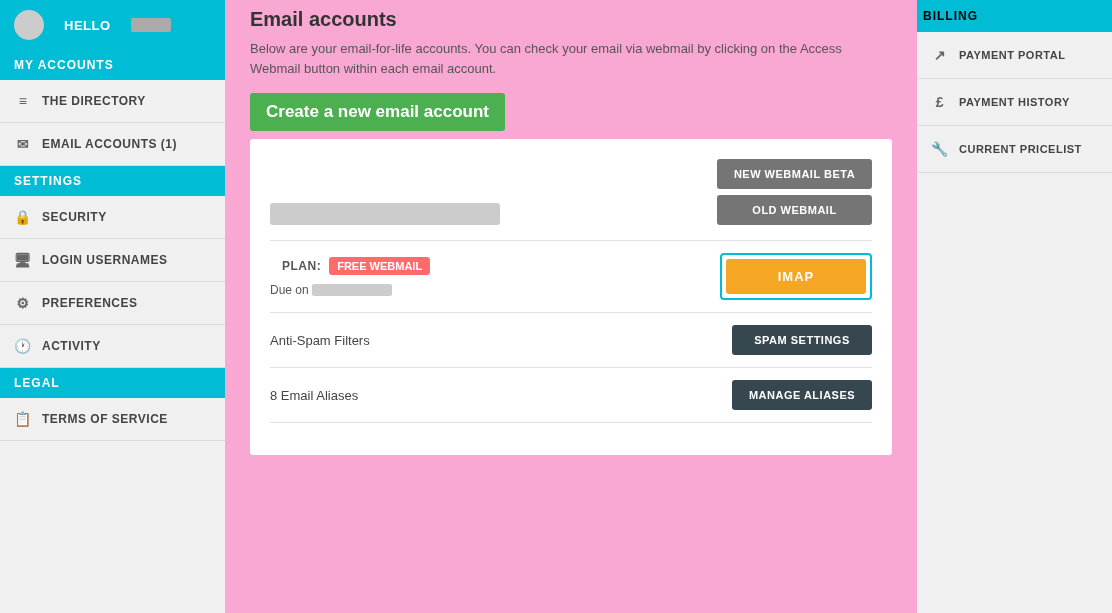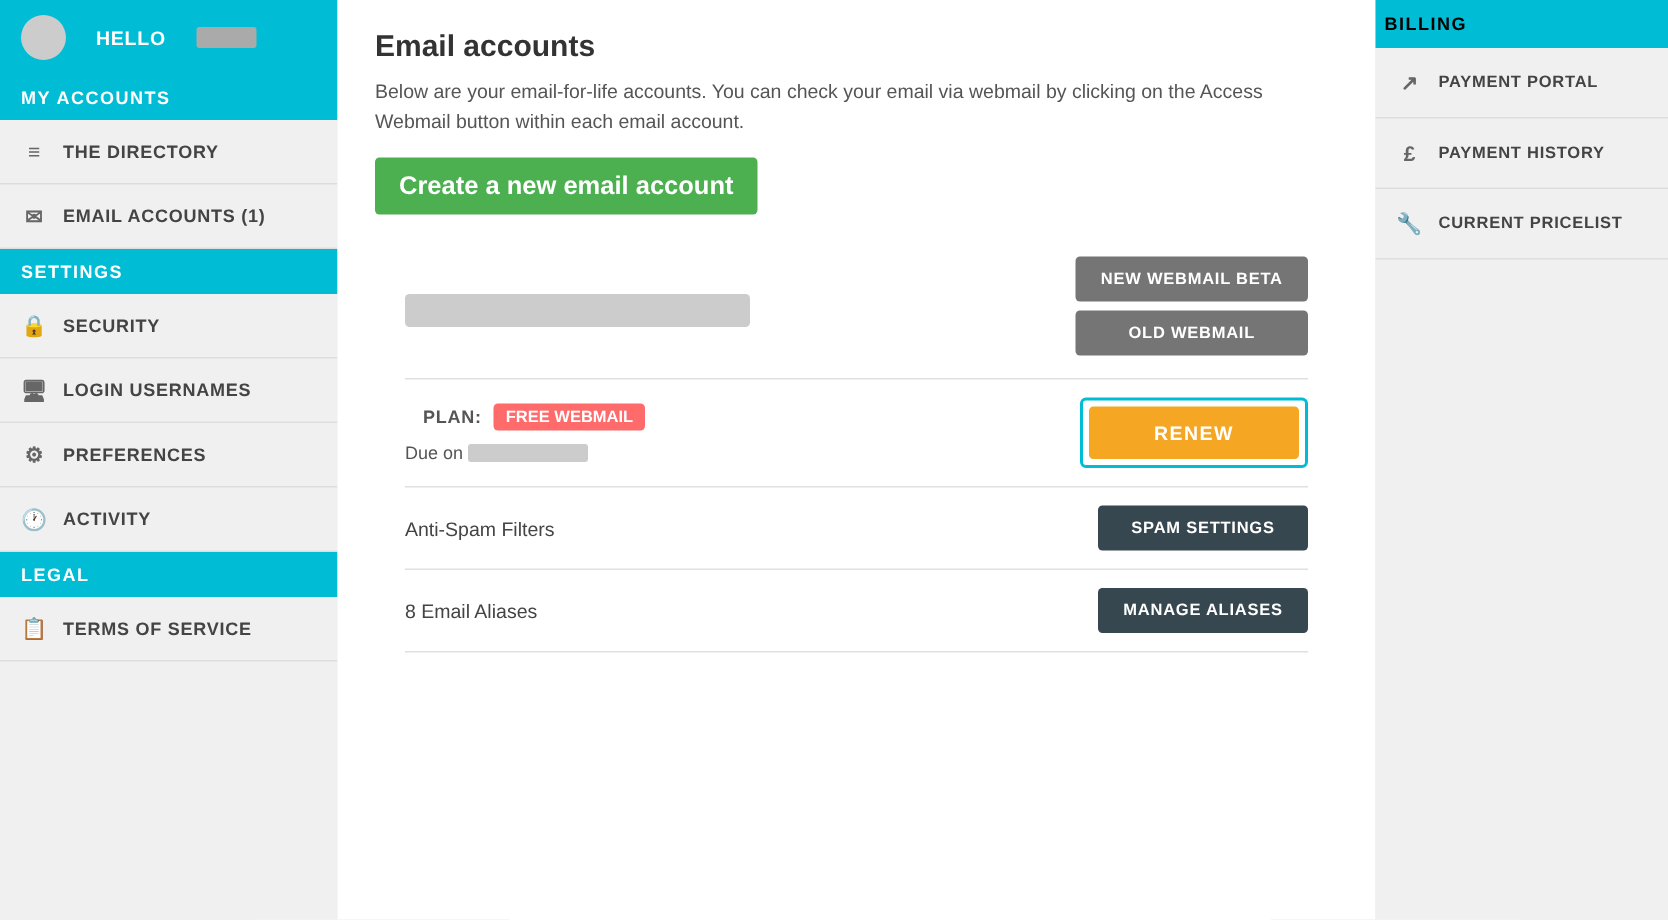--- a/index.html
+++ b/index.html
@@ -73,22 +73,22 @@
       display: flex;
       align-items: center;
       justify-content: center;
       color: #666;
       font-size: 14px;
     }
 
     
     .main-content {
       flex: 1;
-      background: #ffffff;
-      padding: 20px 25px;
+      background: #f9a8d4;
+      padding: 8px 25px;
       overflow-y: auto;
     }
 
     .page-title {
       font-size: 20px;
       font-weight: bold;
       color: #333;
       margin-bottom: 8px;
     }
 
@@ -117,21 +117,21 @@
     .email-card {
       background: white;
       border-radius: 3px;
       padding: 20px;
       max-width: 670px;
     }
 
     .email-card-top {
       display: flex;
       justify-content: space-between;
-      align-items: center;
+      align-items: flex-end;
       margin-bottom: 15px;
     }
 
     .email-address-blur {
       width: 230px;
       height: 22px;
       background: #ccc;
       border-radius: 3px;
       margin-top: 5px;
     }
@@ -363,21 +363,21 @@
         <div style="display:flex;align-items:center;gap:8px;">
           <span class="plan-label">PLAN:</span>
           <span class="plan-badge">FREE WEBMAIL</span>
         </div>
         <div class="due-on">
           <span>Due on</span>
           <span class="due-blur"></span>
         </div>
       </div>
       <div class="renew-wrapper">
-        <button class="btn-renew">RENEW</button>
+        <button class="btn-renew">IMAP</button>
       </div>
     </div>
 
     <hr class="email-card-divider">
 
     <div class="email-info-row">
       <span class="info-label">Anti-Spam Filters</span>
       <button class="btn-dark">SPAM SETTINGS</button>
     </div>
 

